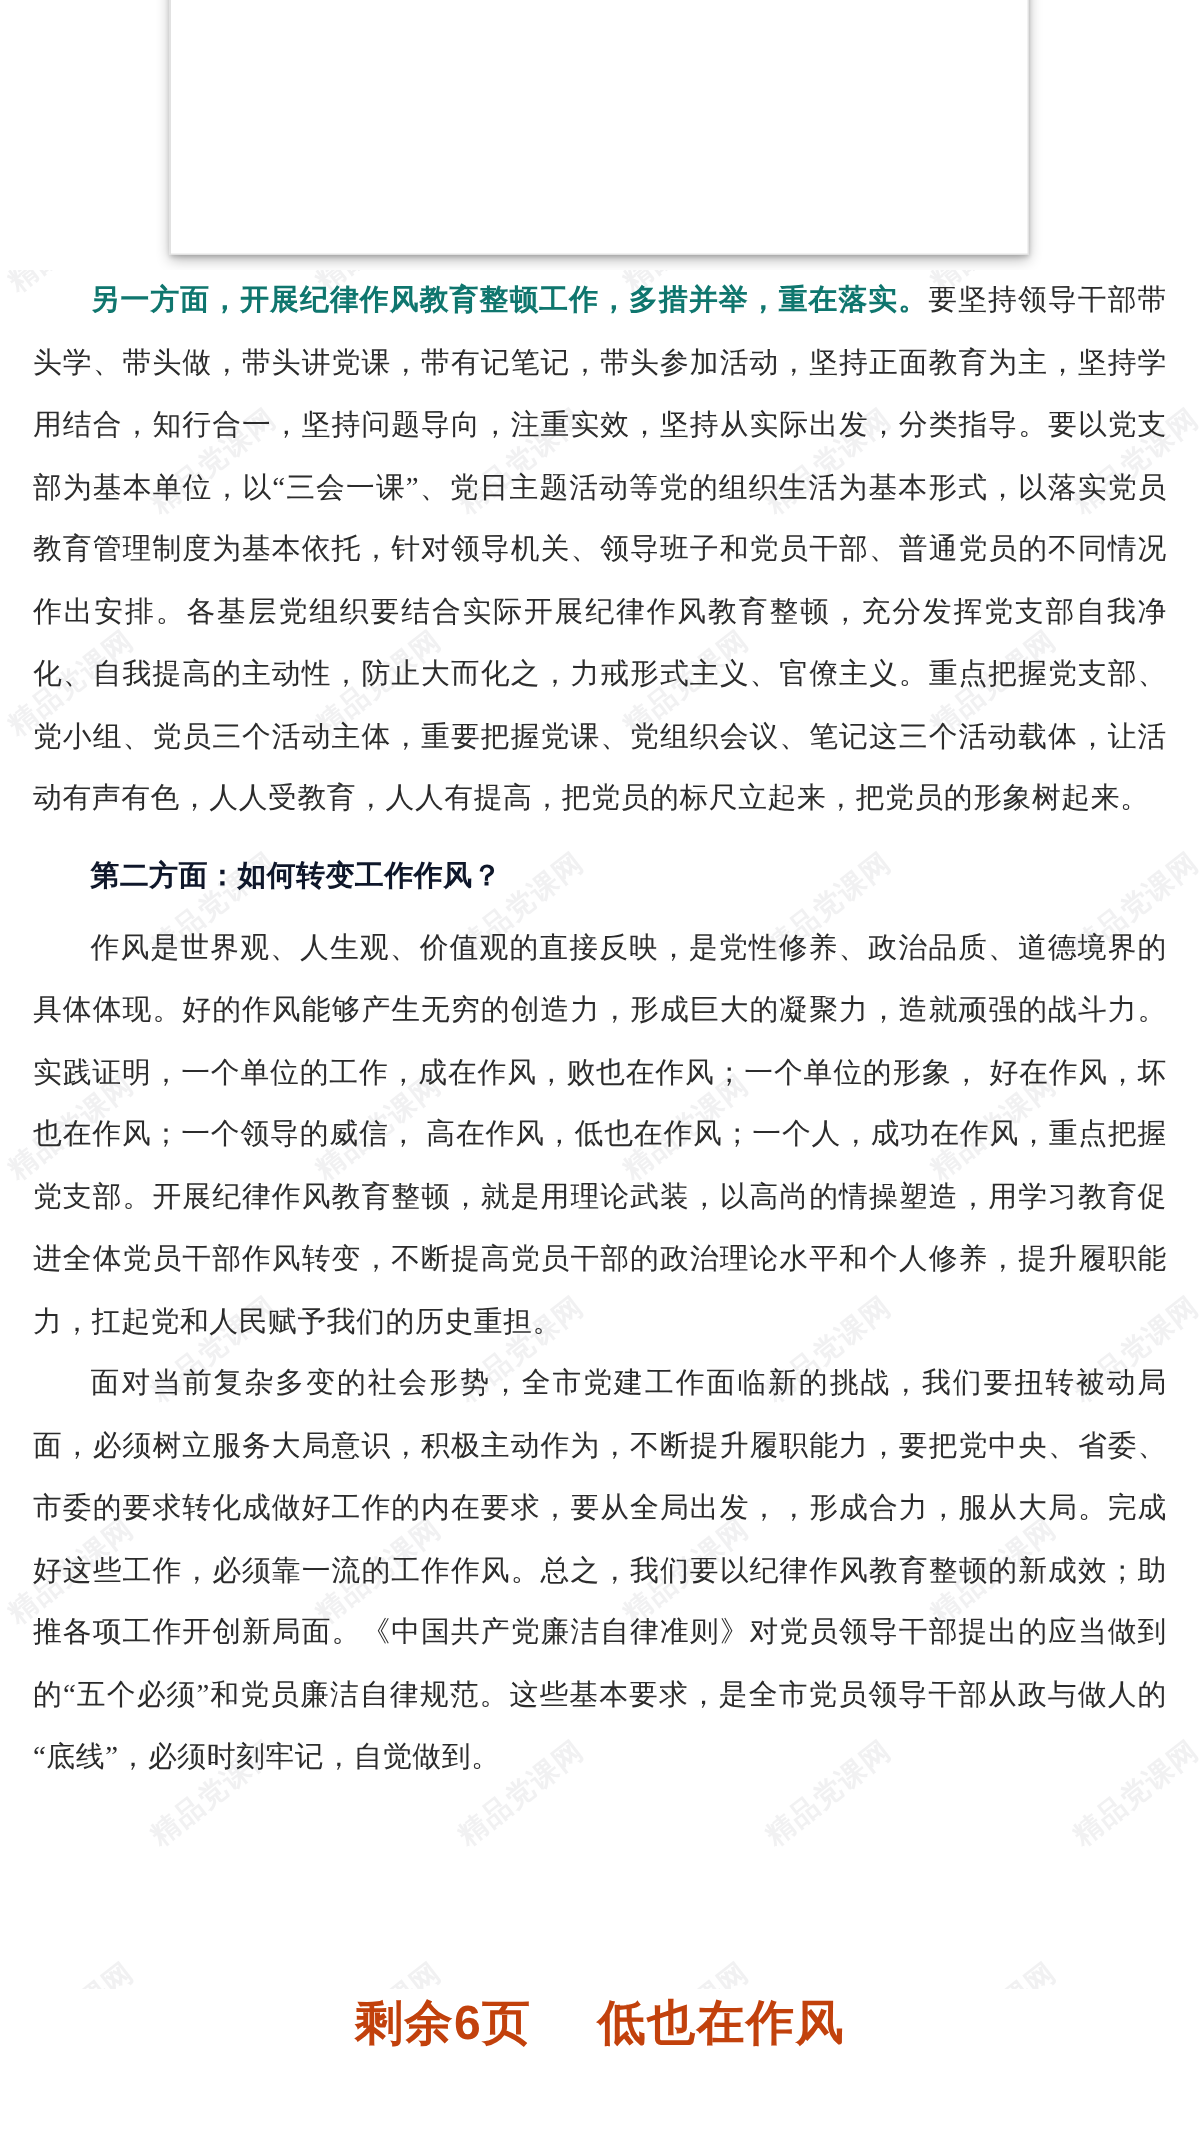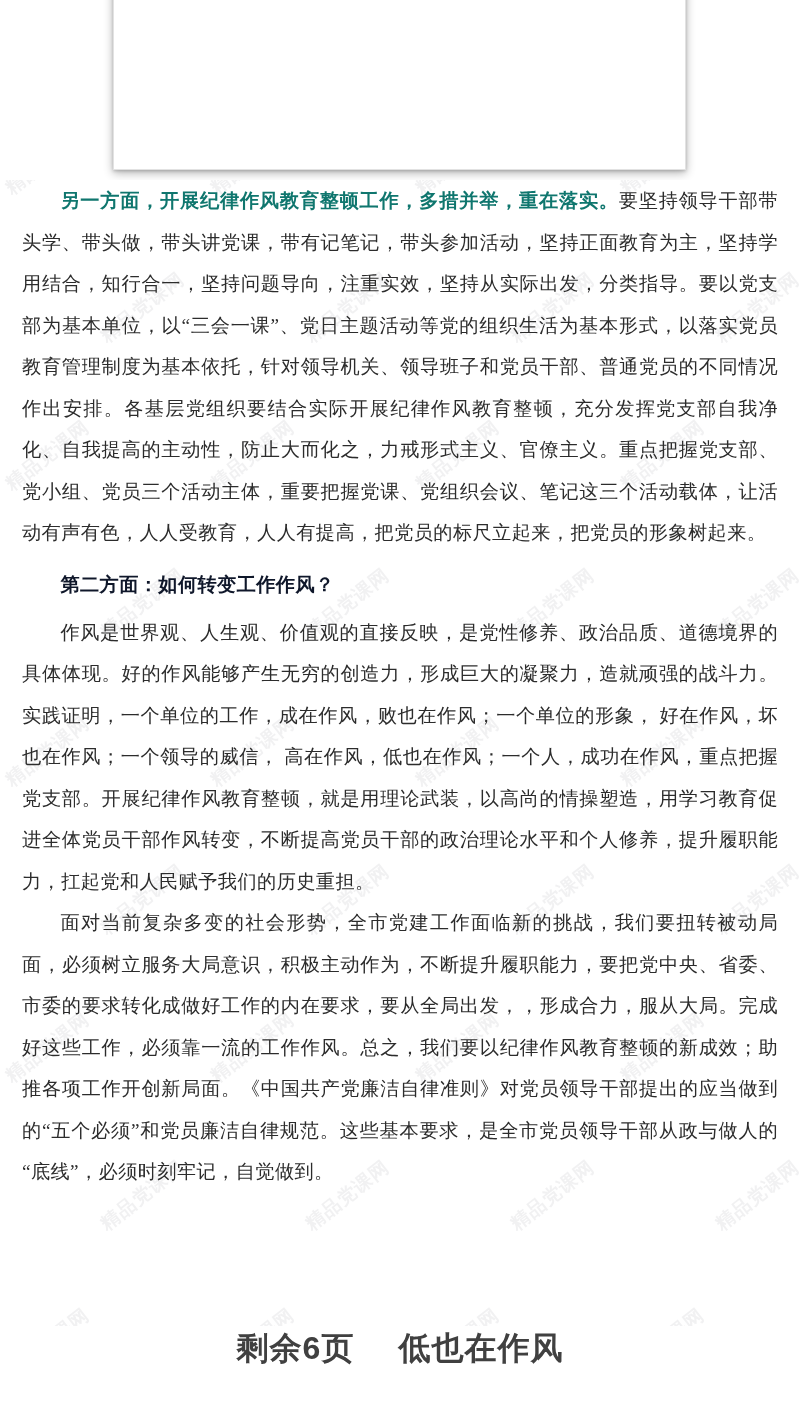--- a/index.html
+++ b/index.html
@@ -111,21 +111,21 @@
     align-items: flex-start;
     justify-content: center;
     gap: 44px;
     background: #ffffff;
     z-index: 3;
   }
   .footer-teaser .teaser-text {
     font-family: "Liberation Sans", "DejaVu Sans", sans-serif;
     font-size: 32px;
     font-weight: 700;
-    color: #404040;
+    color: #c2410c;
     letter-spacing: 1px;
     line-height: 44px;
     user-select: none;
   }
 </style>
 </head>
 <body>
 
 <div class="page-card-top"></div>
 

